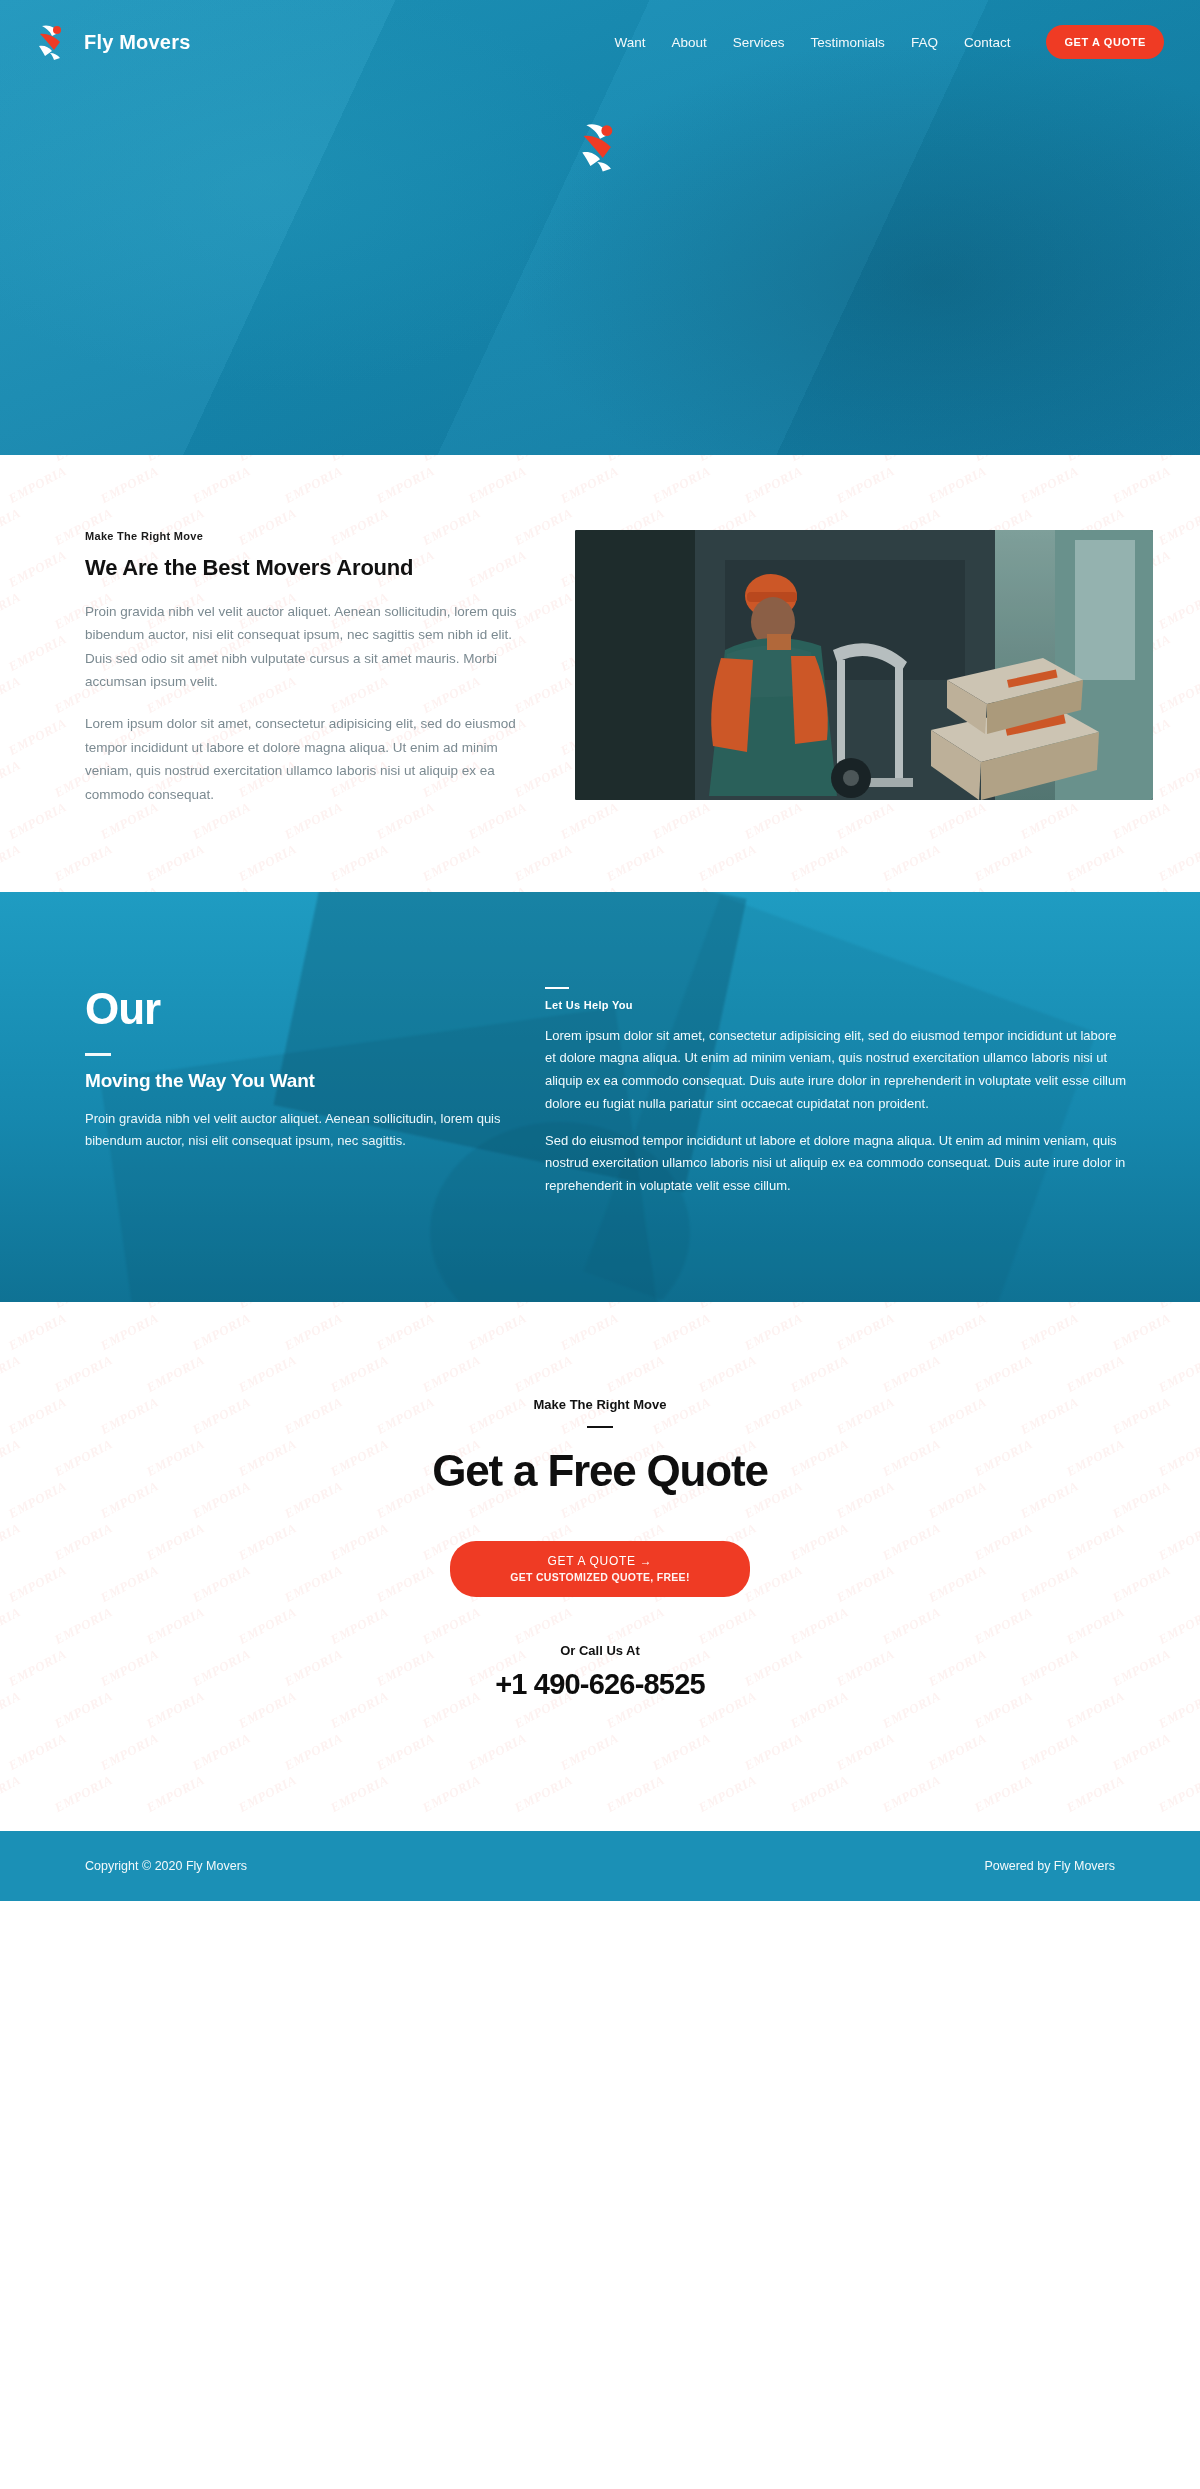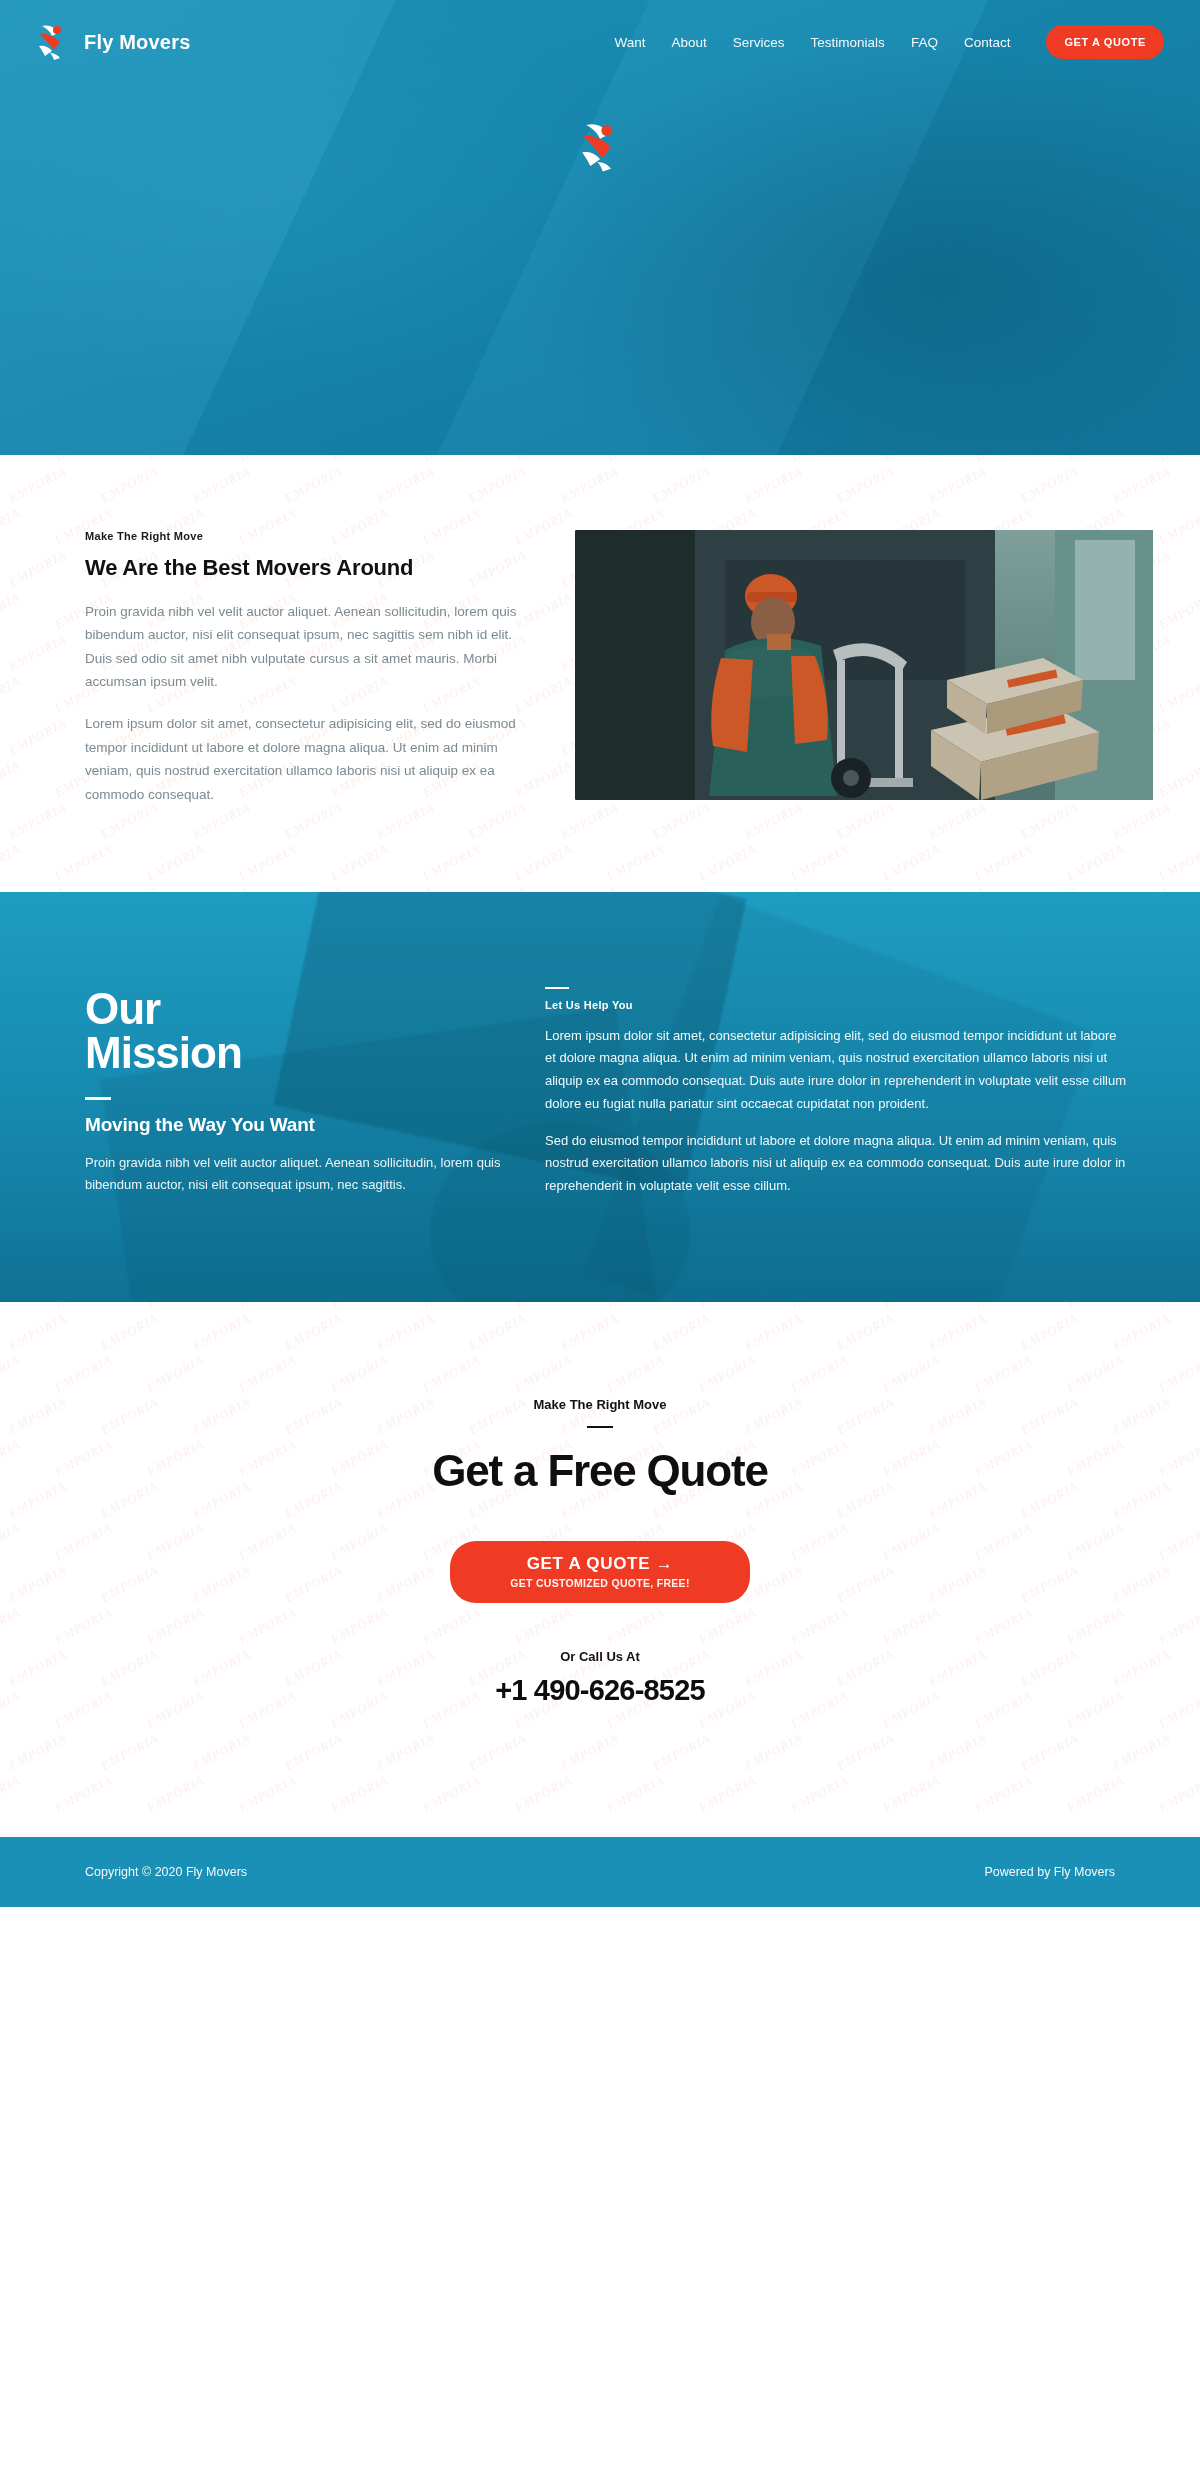--- a/index.html
+++ b/index.html
@@ -145,21 +145,21 @@
   .cta-title { font-size:44px; font-weight:bold; color:#0f0f0f; letter-spacing:-1.2px; }
   .cta-p {
     font-size:13.5px; color:#6f7f87; line-height:1.8; margin:18px auto 0;
     width:620px;
   }
   .cta-btn {
     margin:45px auto 0; display:block; width:300px;
     background:#ef3b24; border:none; border-radius:26px; cursor:pointer;
     padding:13px 0 14px; color:#fff;
   }
-  .cta-btn .l1 { font-size:17px; font-weight:bold; letter-spacing:.7px; }
+  .cta-btn .l1 { font-size:12px; font-weight:normal; letter-spacing:.7px; }
   .cta-btn .l2 { font-size:10.5px; font-weight:bold; letter-spacing:.3px; margin-top:3px; opacity:.95;}
   .cta-call { margin-top:46px; font-size:13px; font-weight:bold; color:#111; }
   .cta-phone { margin-top:10px; font-size:29px; font-weight:bold; color:#0d0d0d; letter-spacing:-.8px; }
 
   
   .footer {
     height:70px; background:#1b90b6; position:relative;
     display:flex; align-items:center;
   }
   .footer-inner {
@@ -445,21 +445,20 @@
     <div class="mission-bg">
       <div class="base"></div>
       <div class="shape" style="left:300px;top:-40px;width:420px;height:300px;transform:rotate(12deg);"></div>
       <div class="shape" style="left:120px;top:150px;width:520px;height:320px;transform:rotate(-8deg);opacity:.5;"></div>
       <div class="shape" style="left:640px;top:60px;width:400px;height:400px;transform:rotate(20deg);opacity:.35;"></div>
       <div class="shape" style="left:430px;top:230px;width:260px;height:220px;border-radius:50%;opacity:.45;"></div>
     </div>
     <div class="mission-inner">
       <div class="mission-left">
         <div class="mission-title">Our</div>
-        <div class="mission-title">Mission</div>
         <div class="rule"></div>
         <div class="mission-sub">Moving the Way You Want</div>
         <p class="mission-p">Proin gravida nibh vel velit auctor aliquet. Aenean sollicitudin, lorem quis bibendum auctor, nisi elit consequat ipsum, nec sagittis.</p>
       </div>
       <div class="mission-right">
         <div class="mr-rule"></div>
         <div class="mr-eyebrow">Let Us Help You</div>
         <p class="mr-p">Lorem ipsum dolor sit amet, consectetur adipisicing elit, sed do eiusmod tempor incididunt ut labore et dolore magna aliqua. Ut enim ad minim veniam, quis nostrud exercitation ullamco laboris nisi ut aliquip ex ea commodo consequat. Duis aute irure dolor in reprehenderit in voluptate velit esse cillum dolore eu fugiat nulla pariatur sint occaecat cupidatat non proident.</p>
         <p class="mr-p">Sed do eiusmod tempor incididunt ut labore et dolore magna aliqua. Ut enim ad minim veniam, quis nostrud exercitation ullamco laboris nisi ut aliquip ex ea commodo consequat. Duis aute irure dolor in reprehenderit in voluptate velit esse cillum.</p>
       </div>

